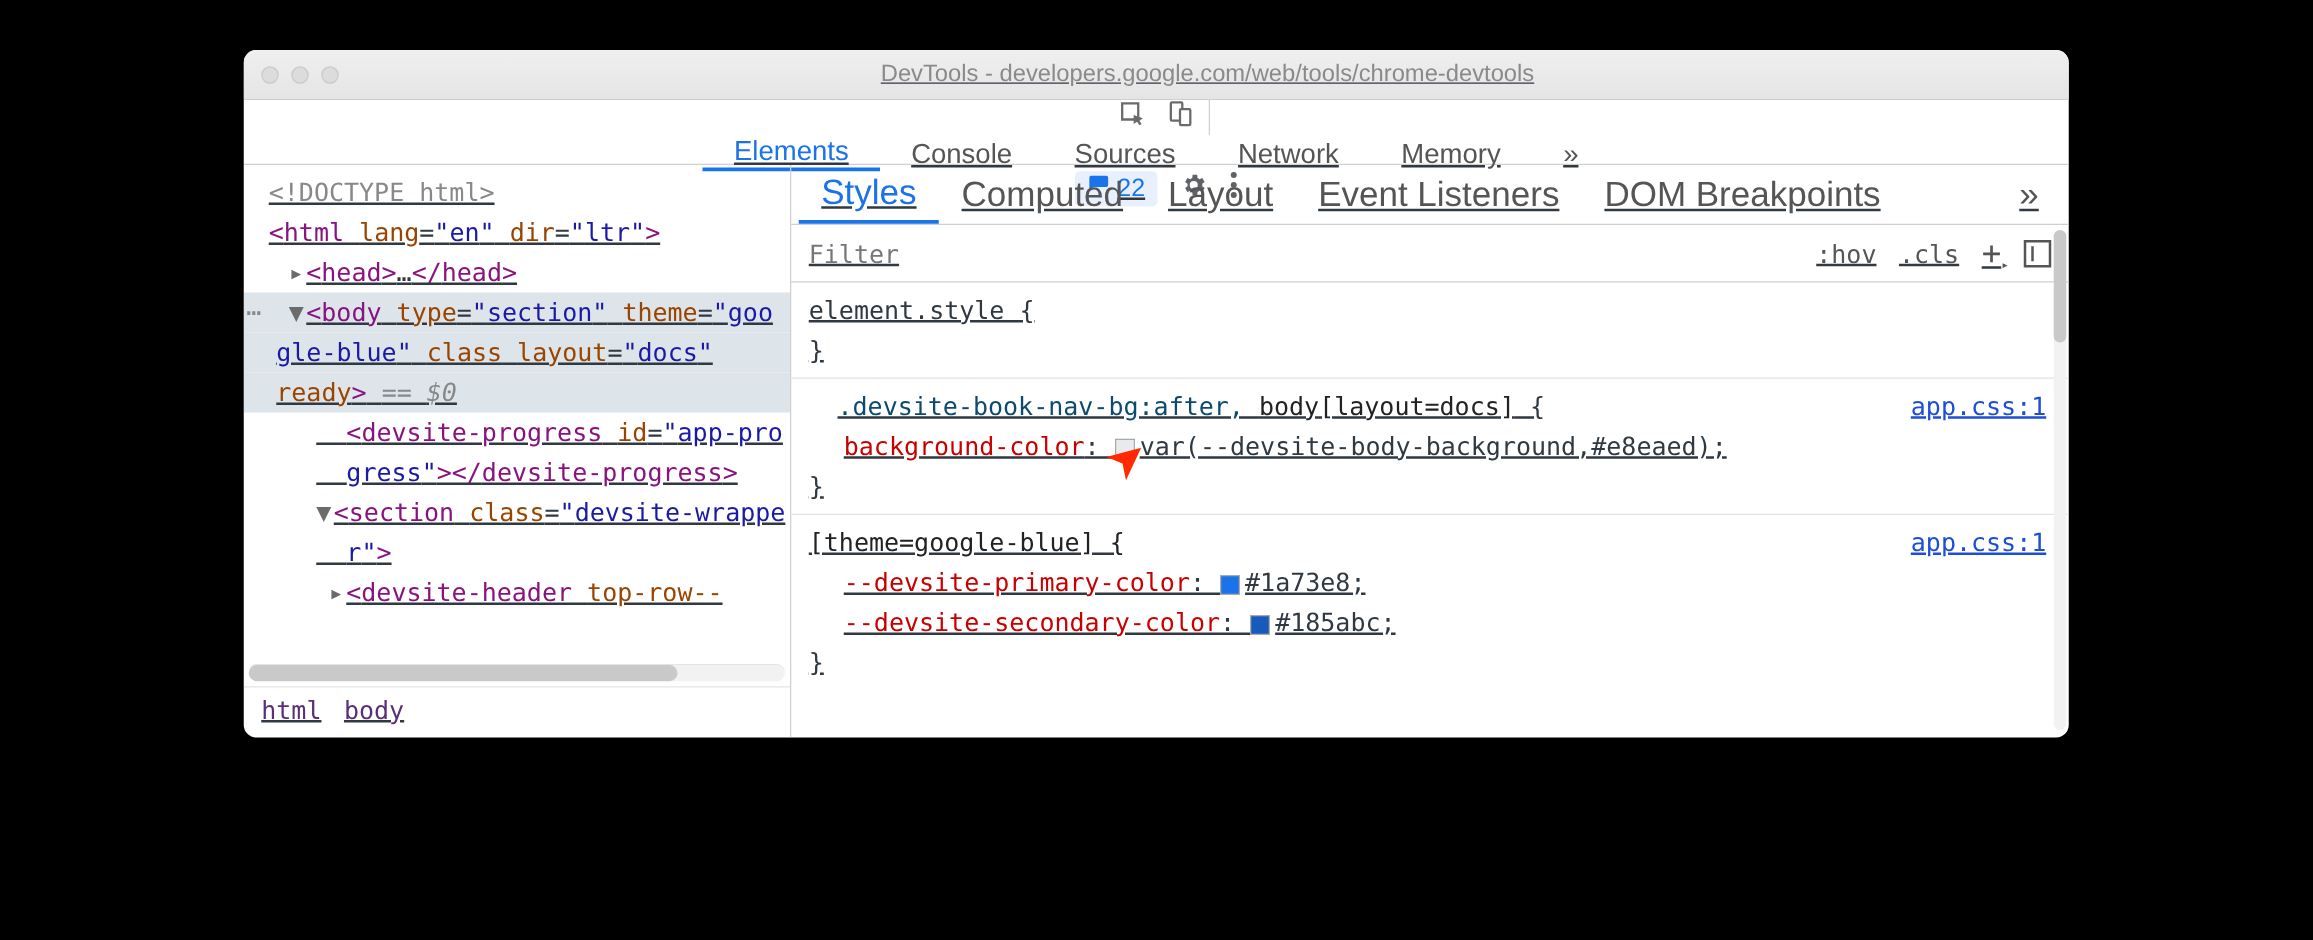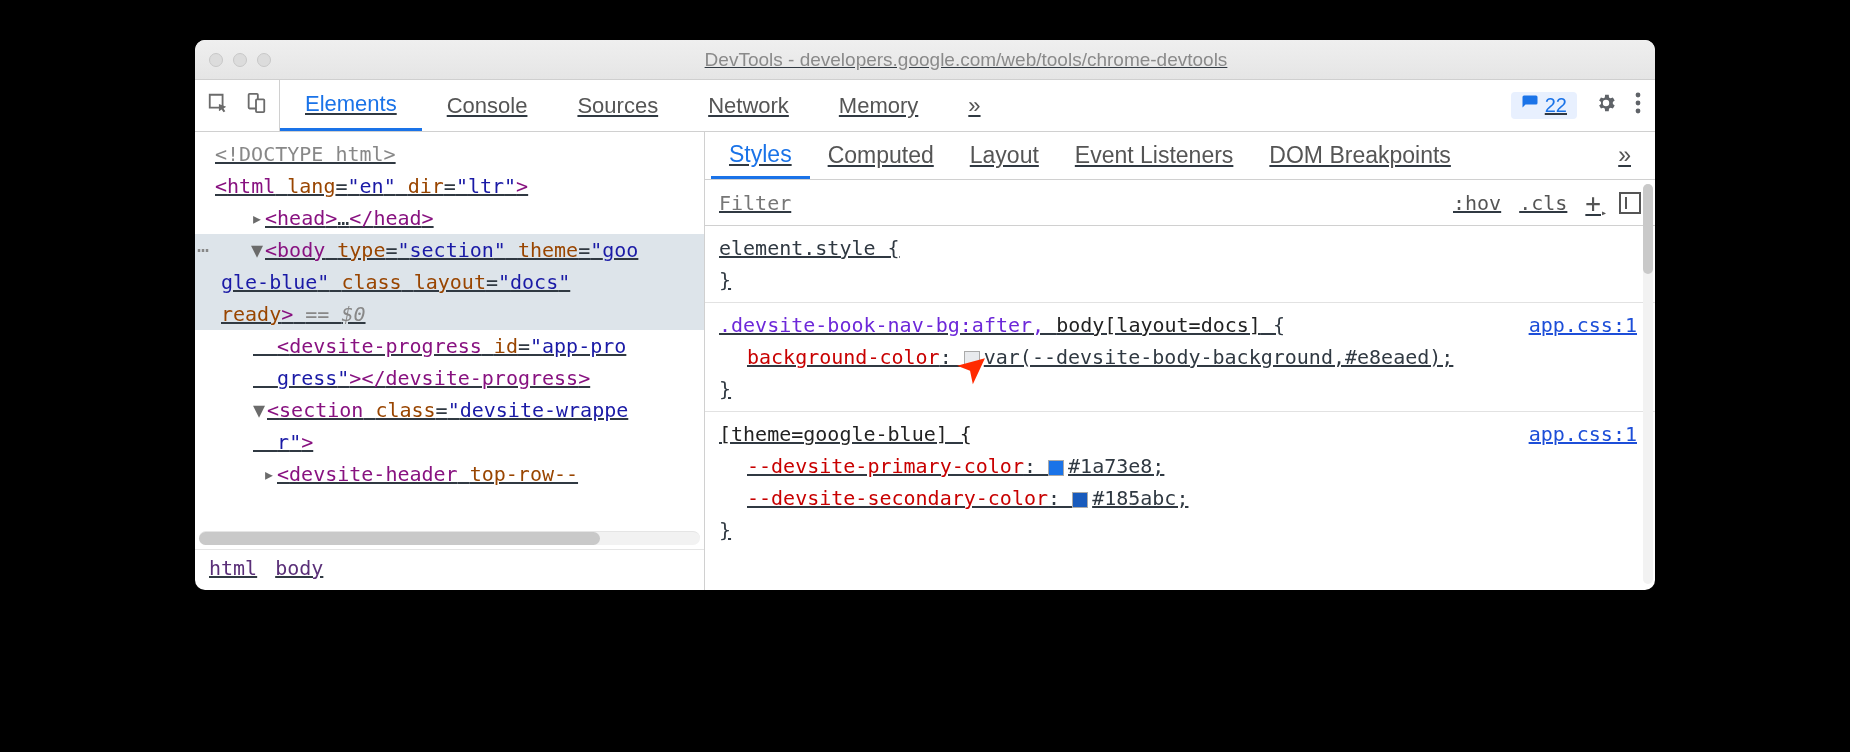--- a/index.html
+++ b/index.html
@@ -36,36 +36,37 @@
   .traffic { display:flex; gap:10px; margin-right:20px;}
   .dot { width:14px; height:14px; border-radius:50%; background:#dcdcdc; border:1px solid #c8c8c8;}
   .title { flex:1; text-align:center; font-weight:400;}
   .appbar {
     display:flex;
     align-items:center;
     height:52px;
     border-bottom:1px solid #d0d0d0;
     font-size:21px;
     color:#555;
+    flex-direction:column;
   }
   .tool-icons { display:flex; align-items:center; padding:0 12px; gap:16px; border-right:1px solid #d0d0d0; height:100%;}
   .tool-icons svg { width:22px; height:22px; fill:#6b6b6b;}
   .main-tabs { display:flex; align-items:stretch; height:100%;}
   .main-tab { padding:0 25px; display:flex; align-items:center; cursor:pointer; color:#555; font-size:22px;}
   .main-tab.active { color:#1a73e8; border-bottom:3px solid #1a73e8; font-weight:500;}
   .spacer { flex:1;}
   .right-tools { display:flex; align-items:center; gap:18px; padding:0 14px;}
   .issue-badge { display:flex; align-items:center; gap:6px; background:#e8f0fe; color:#1a73e8; border-radius:4px; padding:2px 10px; font-size:20px;}
   .gear, .kebab, .chev { color:#5f6368; font-size:22px; cursor:pointer;}
   .panes {
     display:flex;
     height:458px;
   }
   .dom-pane {
-    width:510px;
+    width:438px;
     border-right:1px solid #d0d0d0;
     display:flex;
     flex-direction:column;
     position:relative;
   }
   .dom-tree {
     flex:1;
     font-family: Menlo, Consolas, monospace;
     font-size:20px;
     line-height:1.6;
@@ -77,36 +78,36 @@
   .row { padding:0 6px 0 20px; white-space:nowrap;}
   .row.sel { background:#dde4ea;}
   .row .ellipsis { position:absolute; left:2px; color:#888;}
   .tri { cursor:pointer; color:#6b6b6b; display:inline-block; width:14px;}
   .tag { color:#881280;}
   .attrn { color:#994500;}
   .attrv { color:#1a1aa6;}
   .punct { color:#881280;}
   .eq0 { color:#888; font-style:italic;}
   .gray { color:#888;}
-  .indent1 { padding-left:56px;}
+  .indent1 { padding-left:36px;}
   .indent2 { padding-left:58px;}
   .wrapl { padding-left:68px;}
   .scroll-track { height:14px; background:#f2f2f2; border-top:1px solid #e5e5e5; margin:0 4px 4px 4px; border-radius:7px;}
   .scroll-thumb { width:80%; height:100%; background:#c9c9c9; border-radius:7px;}
   .breadcrumb {
     display:flex; align-items:center; gap:18px;
     padding:6px 14px 10px;
     font-family: Menlo, Consolas, monospace;
     font-size:20px;
     border-top:1px solid #e5e5e5;
   }
   .breadcrumb span { color:#5a2f78; cursor:pointer;}
   .styles-pane { flex:1; display:flex; flex-direction:column; position:relative;}
   .styles-tabs {
-    display:flex; align-items:flex-start; height:48px; font-size:23px; color:#555;
+    display:flex; align-items:flex-start; height:48px; font-size:28px; color:#555;
     padding:0 6px;
     border-bottom:1px solid #d0d0d0;
   }
   .styles-tab { padding:0 18px; display:flex; align-items:center; height:100%; cursor:pointer;}
   .styles-tab.active { color:#1a73e8; border-bottom:3px solid #1a73e8; font-weight:500;}
   .sscroll { position:absolute; right:2px; top:52px; bottom:6px; width:10px; background:#f2f2f2; border-radius:5px;}
   .sthumb { position:absolute; top:0; width:100%; height:90px; background:#c9c9c9; border-radius:5px;}
   .filter-row {
     display:flex; align-items:center; height:46px;
     border-bottom:1px solid #d0d0d0;
@@ -120,21 +121,21 @@
   .plus-sub::after { content:"▸"; font-size:10px; position:absolute; right:-6px; bottom:-2px; color:#555;}
   .sbox { width:22px; height:22px; border:2px solid #555; position:relative;}
   .sbox::before { content:""; position:absolute; left:4px; top:3px; bottom:3px; width:2px; background:#555;}
   .rules {
     font-family: Menlo, Consolas, monospace;
     font-size:20px;
     line-height:1.6;
     overflow:hidden;
   }
   .rule { border-bottom:1px solid #e2e2e2; padding:6px 18px 6px 14px;}
-  .selector-part { color:#6d28d9;}
+  .selector-part { color:#0c4a6e;margin-left:23px;}
   .selector-match { color:#222; font-weight:500;}
   .link { float:right; color:#1d4ed8; text-decoration:underline; cursor:pointer;}
   .prop { padding-left:28px;}
   .propn { color:#c80000;margin-top:28px;}
   .propv { color:#303942;}
   .swatch { display:inline-block; width:16px; height:16px; border:1px solid #aaa; vertical-align:middle; margin-right:4px;}
   .arrow {
     position:absolute;
     color:#ff2a00;
     font-size:54px;

